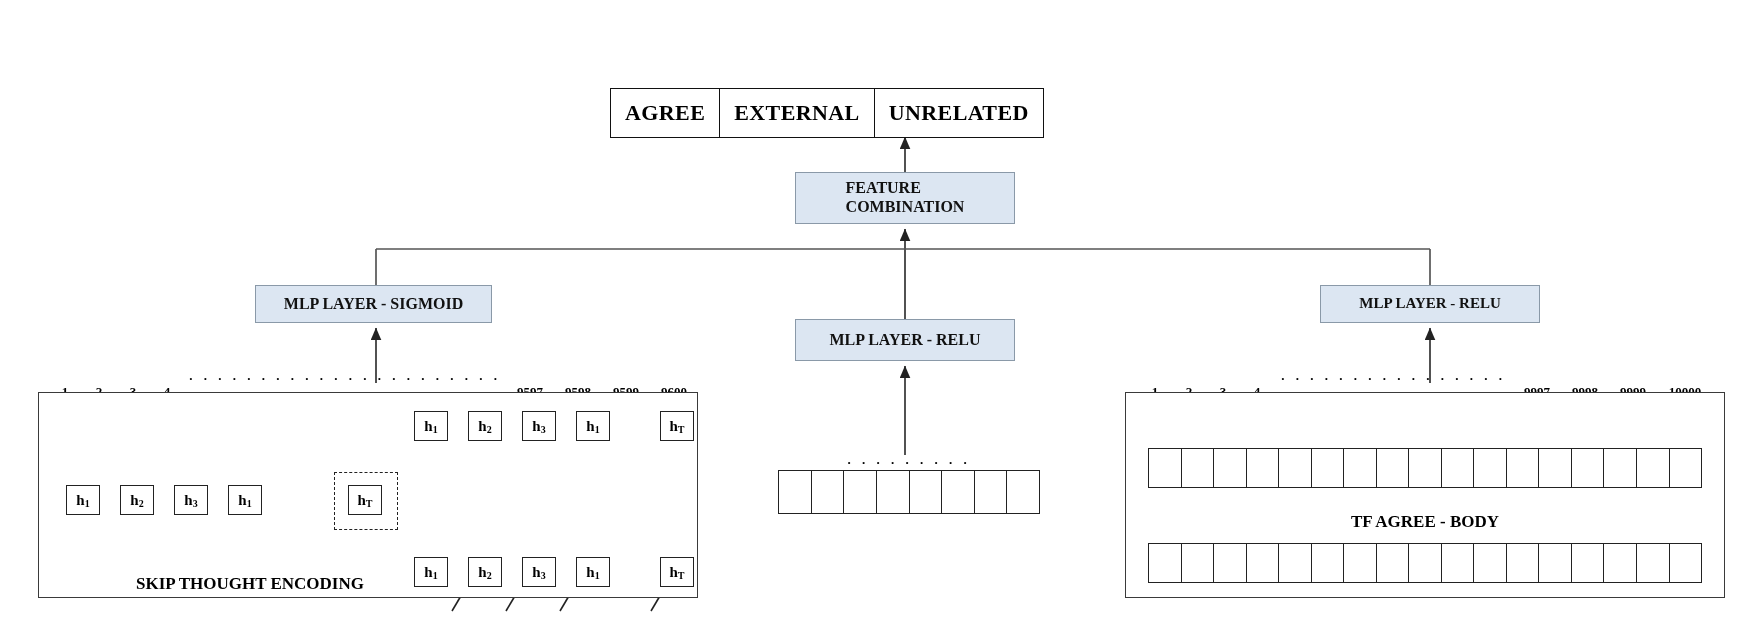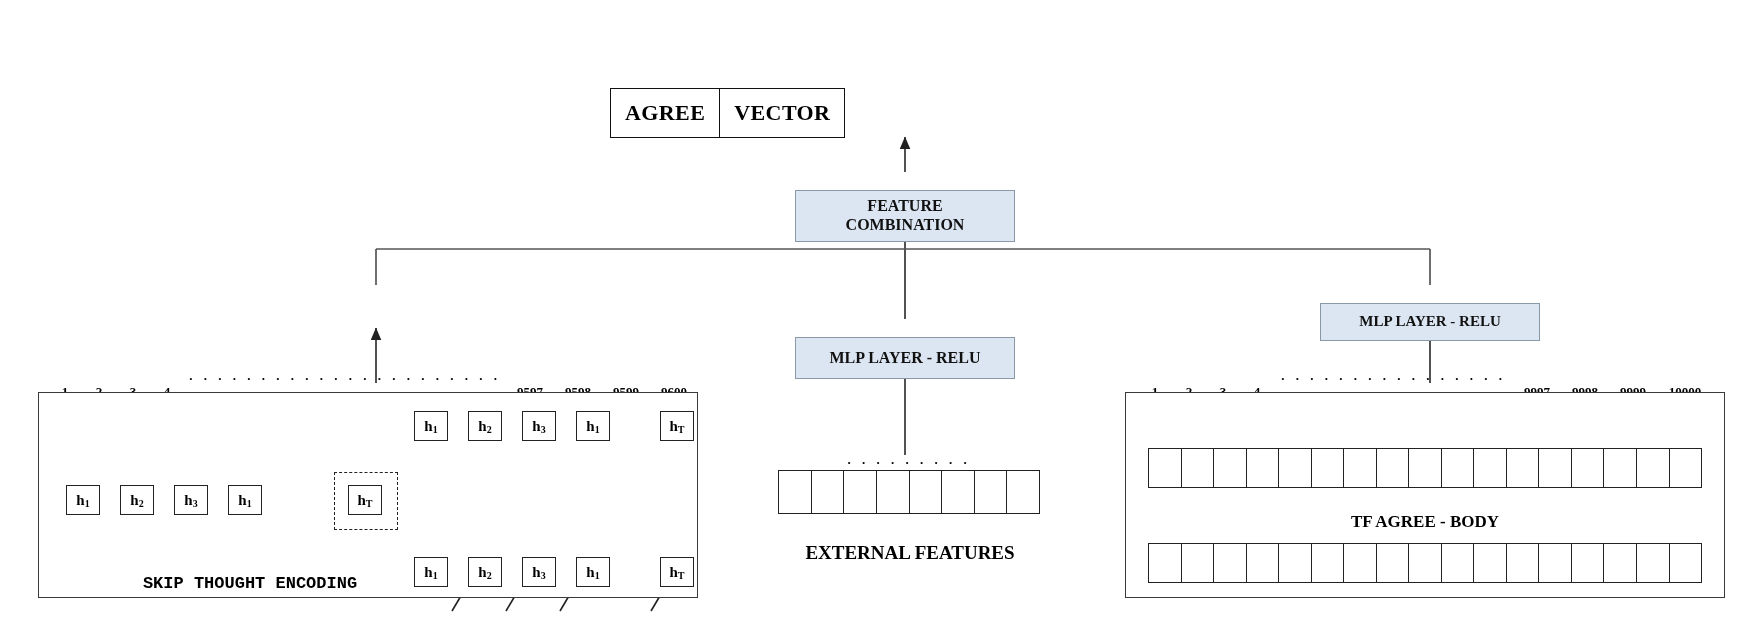--- a/index.html
+++ b/index.html
@@ -14,22 +14,22 @@
   #output-labels{left:610px;top:88px;height:48px;display:flex;
                  border:1.6px solid #111;background:#fff;}
   #output-labels .cell{display:flex;align-items:center;justify-content:center;
                  font-weight:bold;font-size:22px;letter-spacing:.4px;
                  padding:0 14px;border-right:1.6px solid #111;white-space:nowrap;}
   #output-labels .cell:last-child{border-right:none;}
 
   
   .bluebox{background:#dce6f2;border:1.3px solid #8a99a8;
            display:flex;align-items:center;justify-content:center;
-           text-align:center;font-weight:bold;color:#111;
-           line-height:1.18;box-sizing:border-box;margin-top:18px;}
+           text-align:left;font-weight:bold;color:#111;
+           line-height:1.18;box-sizing:border-box;}
   #feature-combination{left:795px;top:172px;width:220px;height:52px;font-size:16px;}
   #mlp-sigmoid{left:255px;top:285px;width:237px;height:38px;font-size:16px;}
   #mlp-relu-center{left:795px;top:319px;width:220px;height:42px;font-size:16px;}
   #mlp-relu-right{left:1320px;top:285px;width:220px;height:38px;font-size:15px;}
 
   
   .panel{border:1.8px solid #3a3a3a;background:#fff;box-sizing:border-box;}
   #skip-panel{left:38px;top:392px;width:660px;height:206px;}
   #tf-panel{left:1125px;top:392px;width:600px;height:206px;}
 
@@ -109,30 +109,32 @@
     <line x1="622" y1="572" x2="655" y2="572" stroke="#222" stroke-width="1.6" marker-end="url(#ahs)"></line>
 
     <line x1="452" y1="611" x2="468" y2="584" stroke="#222" stroke-width="1.6" marker-end="url(#ahs)"></line>
     <line x1="506" y1="611" x2="522" y2="584" stroke="#222" stroke-width="1.6" marker-end="url(#ahs)"></line>
     <line x1="560" y1="611" x2="576" y2="584" stroke="#222" stroke-width="1.6" marker-end="url(#ahs)"></line>
     <line x1="651" y1="611" x2="667" y2="584" stroke="#222" stroke-width="1.6" marker-end="url(#ahs)"></line>
   </svg>
 
   <div class="abs" id="output-labels">
     <div class="cell">AGREE</div>
-    <div class="cell">VECTOR</div>
+    <div class="cell">EXTERNAL</div>
+    <div class="cell">UNRELATED</div>
   </div>
 
   <div class="abs bluebox" id="feature-combination">
     <div>
       <span>FEATURE</span><br>
       <span>COMBINATION</span>
     </div>
   </div>
 
+  <div class="abs bluebox" id="mlp-sigmoid">MLP LAYER - SIGMOID</div>
   <div class="abs bluebox" id="mlp-relu-center">MLP LAYER - RELU</div>
   <div class="abs bluebox" id="mlp-relu-right">MLP LAYER - RELU</div>
 
   <div class="abs ruler" style="left:48px;top:368px;width:650px;">
     <span class="n" style="width:34px;">1</span>
     <span class="n" style="width:34px;">2</span>
     <span class="n" style="width:34px;">3</span>
     <span class="n" style="width:34px;">4</span>
     <span class="dots" style="flex:1;text-align:center;">. . . . . . . . . . . . . . . . . . . . . . . . . . . . . . .</span>
     <span class="n" style="width:48px;">9597</span>
@@ -186,40 +188,39 @@
   <div class="hbox" style="left:522px;top:557px;">
     <span>h<sub>3</sub></span>
     </div>
   <div class="hbox" style="left:576px;top:557px;">
     <span>h<sub>1</sub></span>
     </div>
   <div class="hbox" style="left:660px;top:557px;">
     <span>h<sub>T</sub></span>
     </div>
 
-  <div class="abs caption" style="left:110px;top:574px;width:280px;font-size:17px;font-family:Liberation Mono, monospace;">SKIP THOUGHT ENCODING</div>
+  <div class="abs caption" style="left:110px;top:574px;width:280px;font-size:17px;">SKIP THOUGHT ENCODING</div>
 
   <div class="abs ruler" style="left:778px;top:452px;width:262px;">
     <span class="n" style="width:33px;">1</span>
     <span class="n" style="width:33px;">2</span>
     <span class="dots" style="flex:1;text-align:center;">. . . . . . . . . . . . . .</span>
     <span class="n" style="width:33px;">49</span>
     <span class="n" style="width:33px;">50</span>
   </div>
   <div class="abs strip" id="external-strip" style="left:778px;top:470px;width:262px;height:44px;">
       <div class="c" style="flex: 1 1 0px;"></div>
       <div class="c" style="flex: 1 1 0px;"></div>
       <div class="c" style="flex: 1 1 0px;"></div>
       <div class="c" style="flex: 1 1 0px;"></div>
       <div class="c" style="flex: 1 1 0px;"></div>
       <div class="c" style="flex: 1 1 0px;"></div>
       <div class="c" style="flex: 1 1 0px;"></div>
       <div class="c" style="flex: 1 1 0px;"></div>
     </div>
-  <div class="abs caption" style="left:740px;top:542px;width:340px;font-size:19px;">EXTERNAL  FEATURES</div>
 
   <div class="abs ruler" style="left:1138px;top:368px;width:575px;">
     <span class="n" style="width:34px;">1</span>
     <span class="n" style="width:34px;">2</span>
     <span class="n" style="width:34px;">3</span>
     <span class="n" style="width:34px;">4</span>
     <span class="dots" style="flex:1;text-align:center;">. . . . . . . . . . . . . . . . . . . . . . . . . . . . . .</span>
     <span class="n" style="width:48px;">9997</span>
     <span class="n" style="width:48px;">9998</span>
     <span class="n" style="width:48px;">9999</span>

